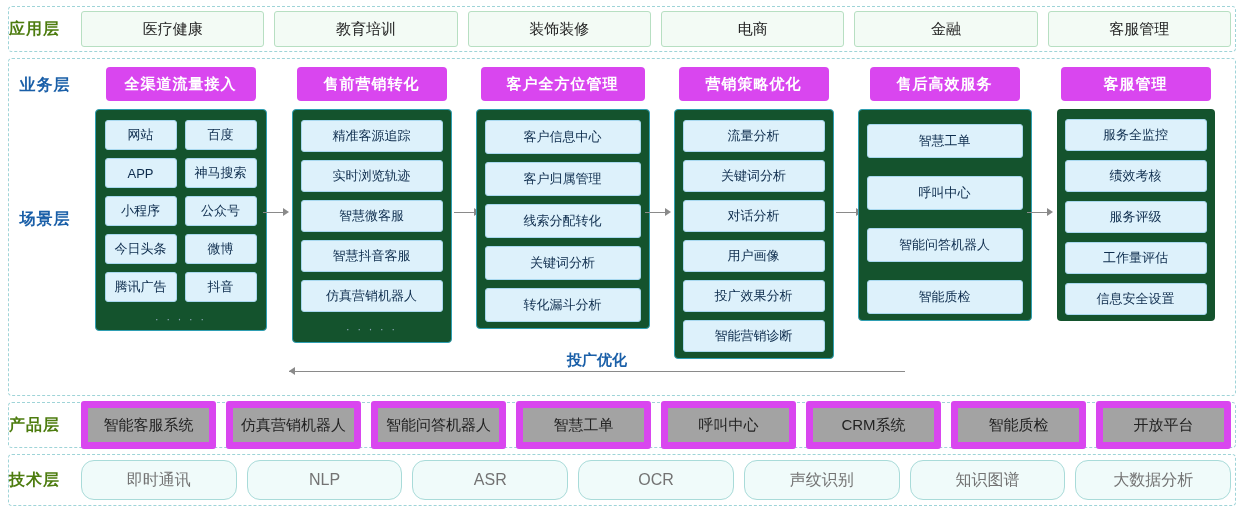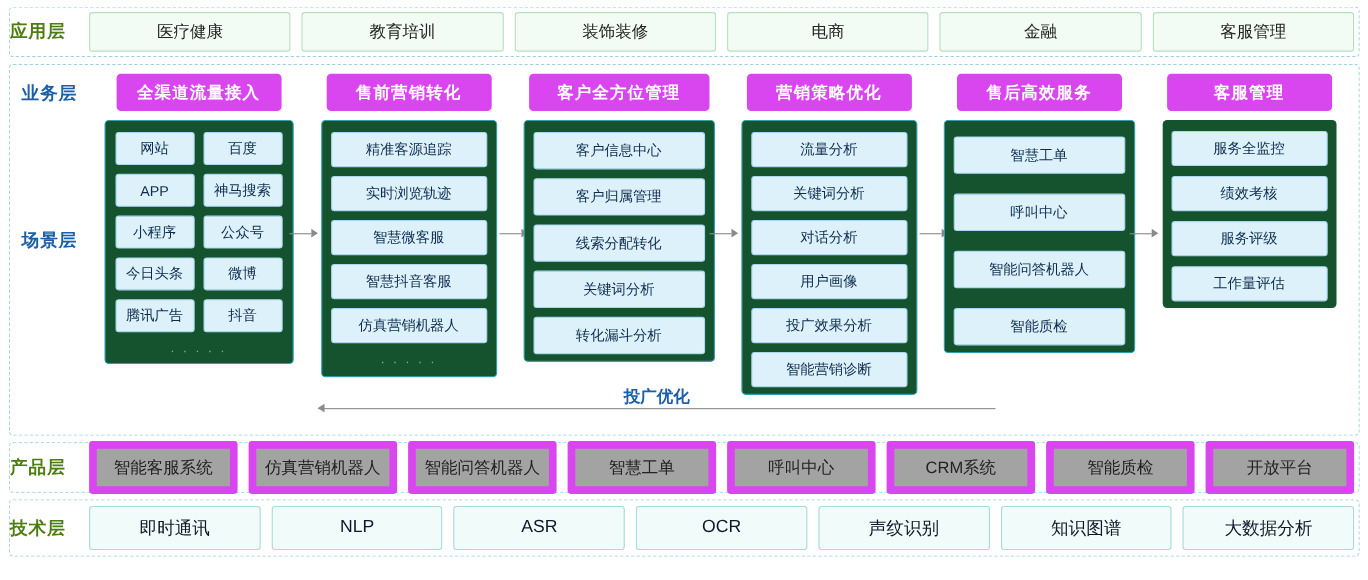--- a/index.html
+++ b/index.html
@@ -157,23 +157,23 @@
     font-size:15px;color:#222;
   }
 
   
   .tech-band{height:52px;}
   .tech-body{display:flex;gap:10px;align-items:center;height:100%;padding-right:4px;}
   .tech-cell{
     flex:1 1 0;height:38px;
     border:1px solid #a9dbd9;
     background:#f0fbfa;
-    border-radius:3px;
-    display:flex;align-items:center;justify-content:center;
-    font-size:16px;color:#0f172a;
+    border-radius:13px;
+    display:flex;align-items:center;justify-content:center;
+    font-size:16px;color:#737373;
   }
 </style>
 </head>
 <body>
 
 <div class="page">
 
   <div class="band app-band">
     <div class="band-label">应用层</div>
     <div class="band-body app-body">
@@ -277,20 +277,21 @@
         </div>
       </div>
 
       <div class="col">
         <div class="col-head">客服管理</div>
         <div class="col-body col-std" style="border:none;gap:9px;">
           <div class="chip">服务全监控</div>
           <div class="chip">绩效考核</div>
           <div class="chip">服务评级</div>
           <div class="chip">工作量评估</div>
+          <div class="chip">信息安全设置</div>
         </div>
       </div>
 
       <div class="feedback">
         <div class="fb-text">投广优化</div>
         <div class="fb-line"></div>
         <div class="fb-head"></div>
       </div>
 
     </div>

